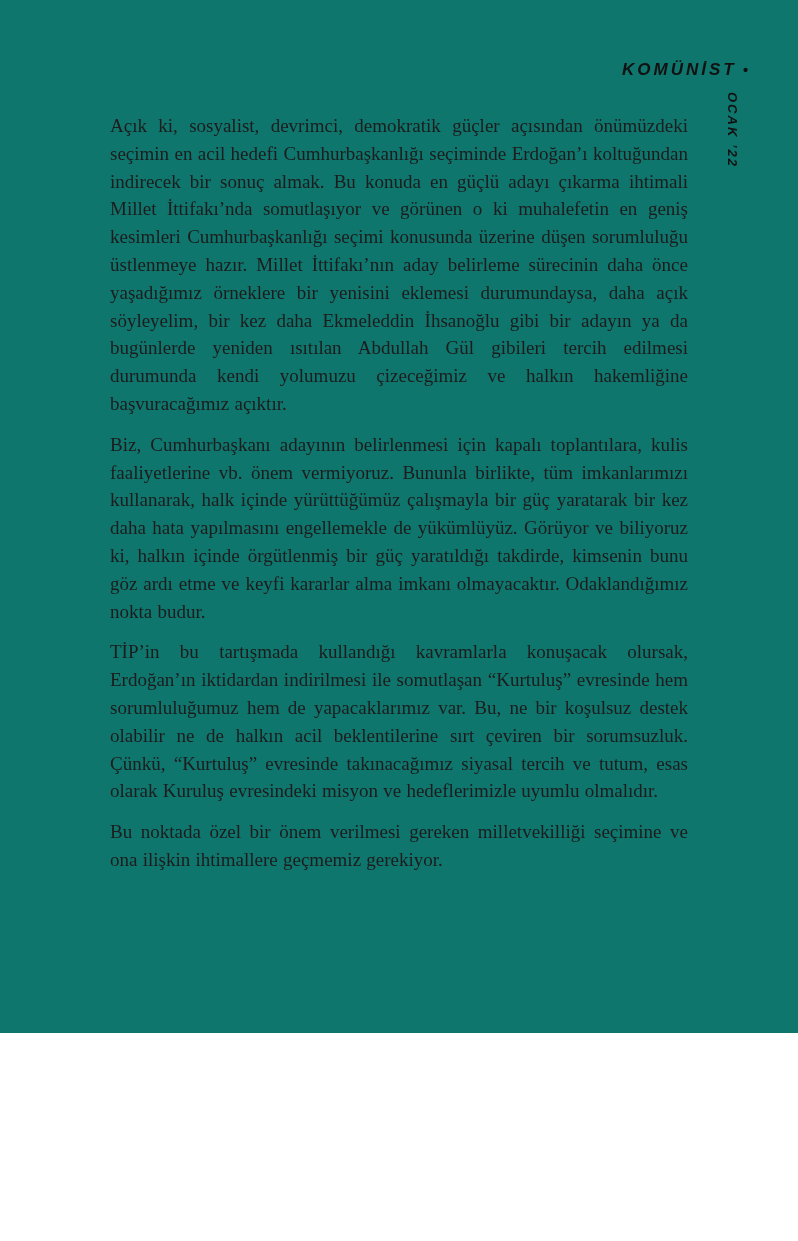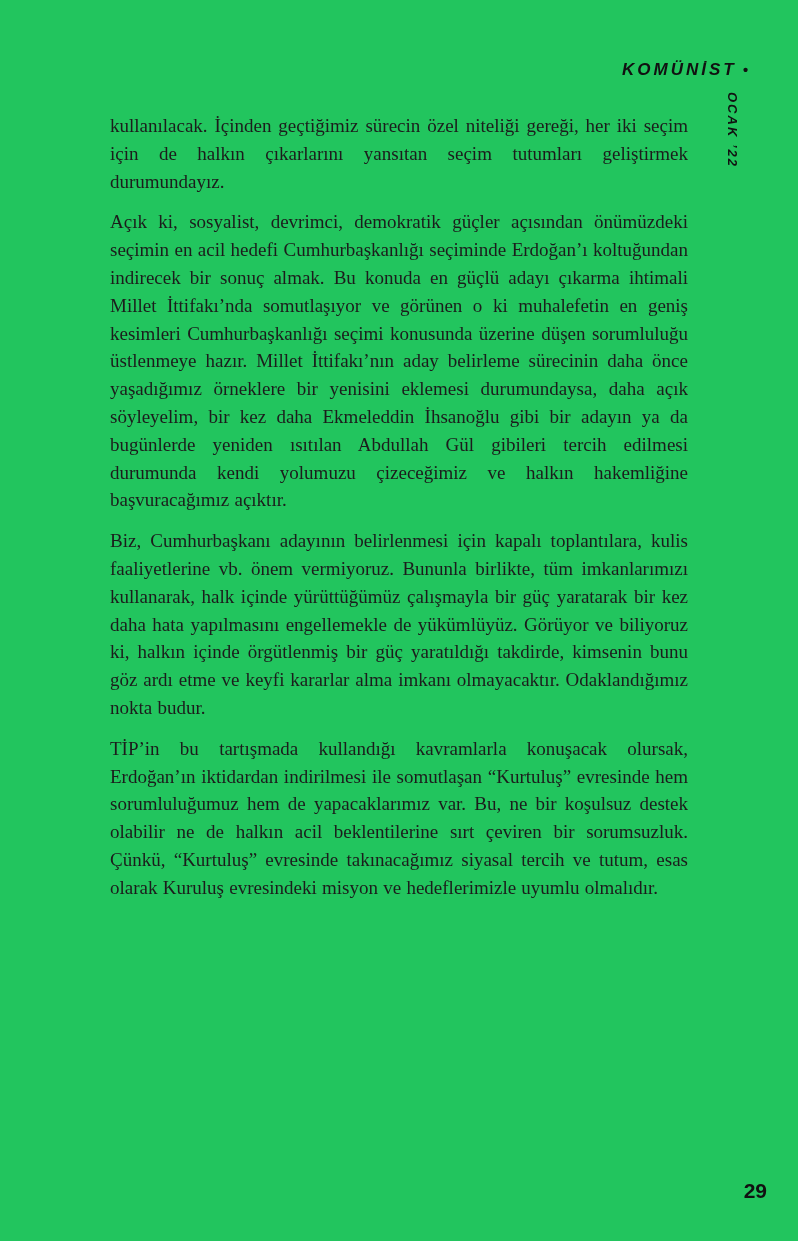--- a/index.html
+++ b/index.html
@@ -3,22 +3,22 @@
 <meta charset="utf-8">
 <style>
   html, body {
     margin: 0;
     padding: 0;
     background: #ffffff;
   }
   .page {
     position: relative;
     width: 798px;
-    height: 1241px;
-    background: #22c55e;
+    height: 1033px;
+    background: #0f766e;
     overflow: hidden;
     font-family: "Liberation Serif", serif;
     color: #1c1c1c;
     text-decoration: underline;
   }
   .journal-header {
     position: absolute;
     top: 60px;
     right: 50px;
     font-family: "Liberation Sans", sans-serif;
@@ -76,21 +76,21 @@
 
 <div class="page">
 
   <div class="journal-header">
     <span>KOMÜNİST</span><span class="sep">•</span>
   </div>
 
   <div class="issue-label">OCAK ’22</div>
 
   <div class="body-text">
-    <p>kullanılacak. İçinden geçtiğimiz sürecin özel niteliği gereği, her iki seçim için de halkın çıkarlarını yansıtan seçim tutumları geliştirmek durumundayız.</p>
     <p>Açık ki, sosyalist, devrimci, demokratik güçler açısından önümüzdeki seçimin en acil hedefi Cumhurbaşkanlığı seçiminde Erdoğan’ı koltuğundan indirecek bir sonuç almak. Bu konuda en güçlü adayı çıkarma ihtimali Millet İttifakı’nda somutlaşıyor ve görünen o ki muhalefetin en geniş kesimleri Cumhurbaşkanlığı seçimi konusunda üzerine düşen sorumluluğu üstlenmeye hazır. Millet İttifakı’nın aday belirleme sürecinin daha önce yaşadığımız örneklere bir yenisini eklemesi durumundaysa, daha açık söyleyelim, bir kez daha Ekmeleddin İhsanoğlu gibi bir adayın ya da bugünlerde yeniden ısıtılan Abdullah Gül gibileri tercih edilmesi durumunda kendi yolumuzu çizeceğimiz ve halkın hakemliğine başvuracağımız açıktır.</p>
     <p>Biz, Cumhurbaşkanı adayının belirlenmesi için kapalı toplantılara, kulis faaliyetlerine vb. önem vermiyoruz. Bununla birlikte, tüm imkanlarımızı kullanarak, halk içinde yürüttüğümüz çalışmayla bir güç yaratarak bir kez daha hata yapılmasını engellemekle de yükümlüyüz. Görüyor ve biliyoruz ki, halkın içinde örgütlenmiş bir güç yaratıldığı takdirde, kimsenin bunu göz ardı etme ve keyfi kararlar alma imkanı olmayacaktır. Odaklandığımız nokta budur.</p>
     <p>TİP’in bu tartışmada kullandığı kavramlarla konuşacak olursak, Erdoğan’ın iktidardan indirilmesi ile somutlaşan “Kurtuluş” evresinde hem sorumluluğumuz hem de yapacaklarımız var. Bu, ne bir koşulsuz destek olabilir ne de halkın acil beklentilerine sırt çeviren bir sorumsuzluk. Çünkü, “Kurtuluş” evresinde takınacağımız siyasal tercih ve tutum, esas olarak Kuruluş evresindeki misyon ve hedeflerimizle uyumlu olmalıdır.</p>
+    <p>Bu noktada özel bir önem verilmesi gereken milletvekilliği seçimine ve ona ilişkin ihtimallere geçmemiz gerekiyor.</p>
   </div>
 
   <div class="page-number">29</div>
 
 </div>
 
 </body></html>

